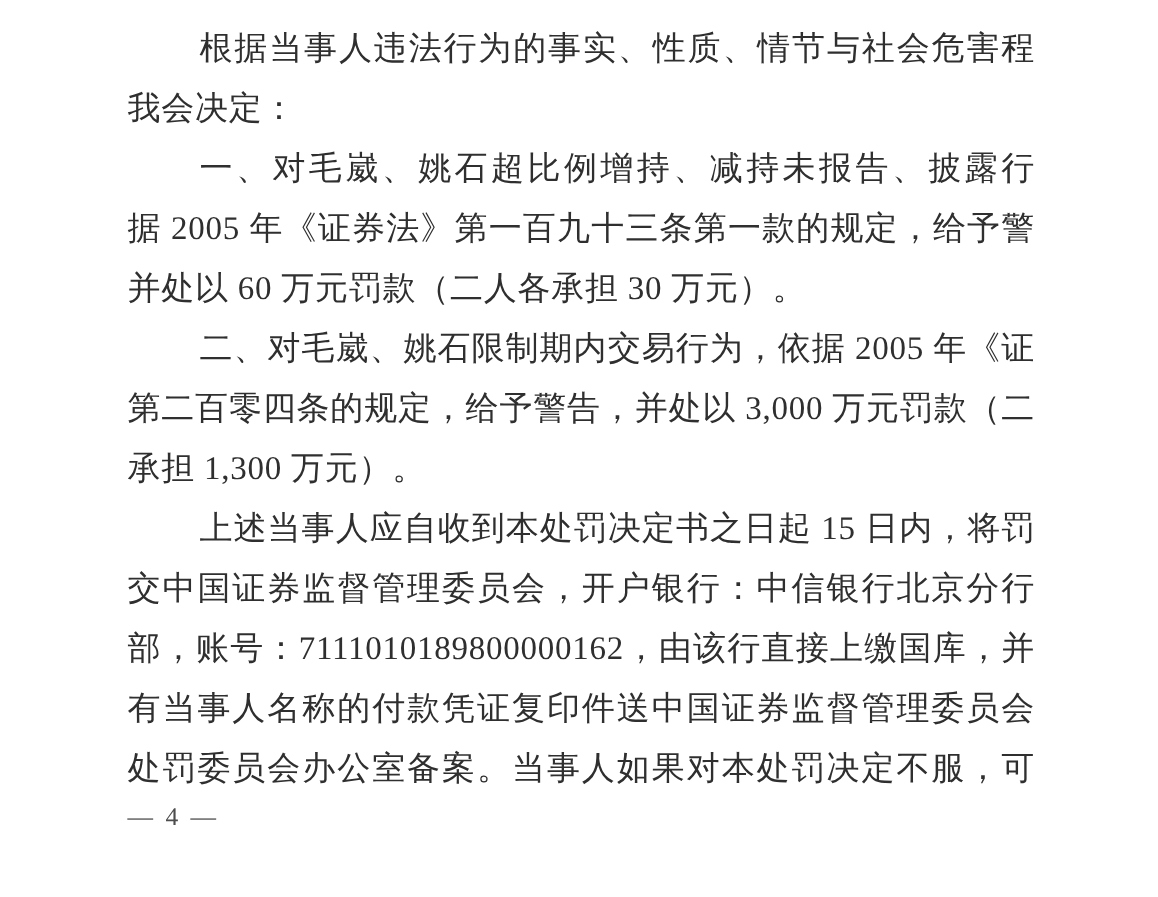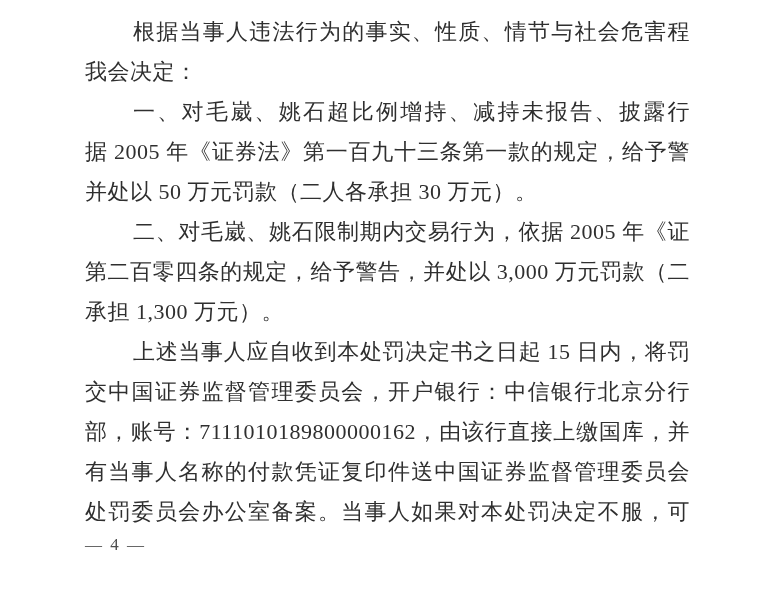--- a/index.html
+++ b/index.html
@@ -55,21 +55,21 @@
 </style>
 </head>
 <body>
 
 <div class="page">
   <div class="page-text">
     <div class="line indent">根据当事人违法行为的事实、性质、情节与社会危害程度，</div>
     <div class="line para-end">我会决定：</div>
     <div class="line indent">一、对毛崴、姚石超比例增持、减持未报告、披露行为，依</div>
     <div class="line">据 2005 年《证券法》第一百九十三条第一款的规定，给予警告，</div>
-    <div class="line para-end">并处以 50 万元罚款（二人各承担 30 万元）。</div>
+    <div class="line para-end">并处以 60 万元罚款（二人各承担 30 万元）。</div>
     <div class="line indent">二、对毛崴、姚石限制期内交易行为，依据 2005 年《证券法》</div>
     <div class="line">第二百零四条的规定，给予警告，并处以 3,000 万元罚款（二人各</div>
     <div class="line para-end">承担 1,300 万元）。</div>
     <div class="line indent">上述当事人应自收到本处罚决定书之日起 15 日内，将罚款汇</div>
     <div class="line">交中国证券监督管理委员会，开户银行：中信银行北京分行营业</div>
     <div class="line">部，账号：7111010189800000162，由该行直接上缴国库，并将注</div>
     <div class="line">有当事人名称的付款凭证复印件送中国证券监督管理委员会行政</div>
     <div class="line">处罚委员会办公室备案。当事人如果对本处罚决定不服，可在收</div>
   </div>
   <div class="page-number">— 4 —</div>

